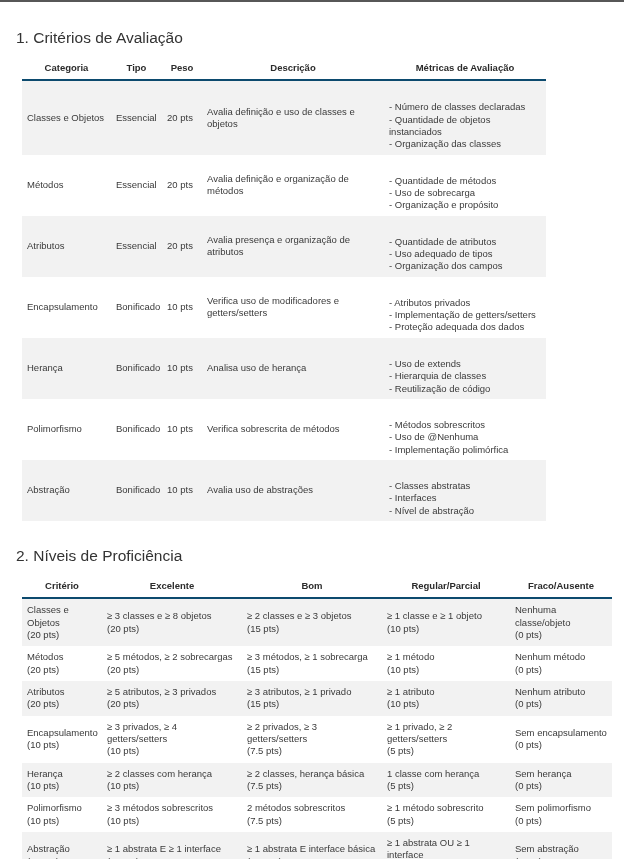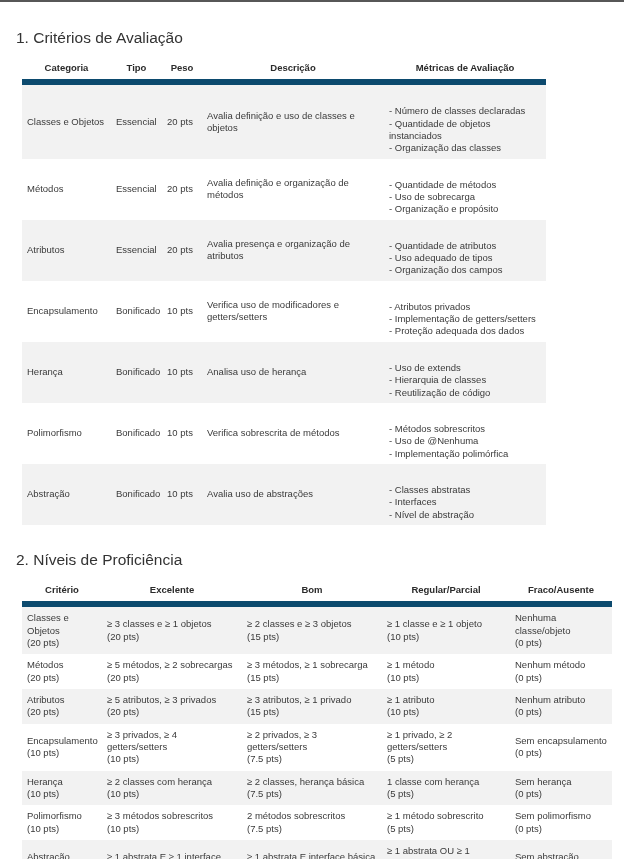--- a/index.html
+++ b/index.html
@@ -52,21 +52,21 @@
     margin-left: 22px;
     font-size: 9.5px;
     line-height: 1.3;
     color: #3a3a3a;
     table-layout: fixed;
   }
   th {
     font-weight: 700;
     text-align: center;
     padding: 3px 4px 5px 4px;
-    border-bottom: 6px solid #0c4a6e;
+    border-bottom: 2px solid #0c4a6e;
     color: #2b2b2b;
     overflow: hidden;
   }
   td {
     padding: 5px 5px;
     vertical-align: middle;
     text-align: left;
     overflow: hidden;
   }
   tbody tr:nth-child(odd) td { background: #f2f2f2; }
@@ -217,21 +217,21 @@
           <th>Fraco/Ausente</th>
         </tr>
     </thead>
     <tbody>
         <tr>
           <td>
             <div>Classes e Objetos</div>
             <div>(20 pts)</div>
           </td>
           <td>
-            <div>≥ 3 classes e ≥ 1 objetos</div>
+            <div>≥ 3 classes e ≥ 8 objetos</div>
             <div>(20 pts)</div>
           </td>
           <td>
             <div>≥ 2 classes e ≥ 3 objetos</div>
             <div>(15 pts)</div>
           </td>
           <td>
             <div>≥ 1 classe e ≥ 1 objeto</div>
             <div>(10 pts)</div>
           </td>

